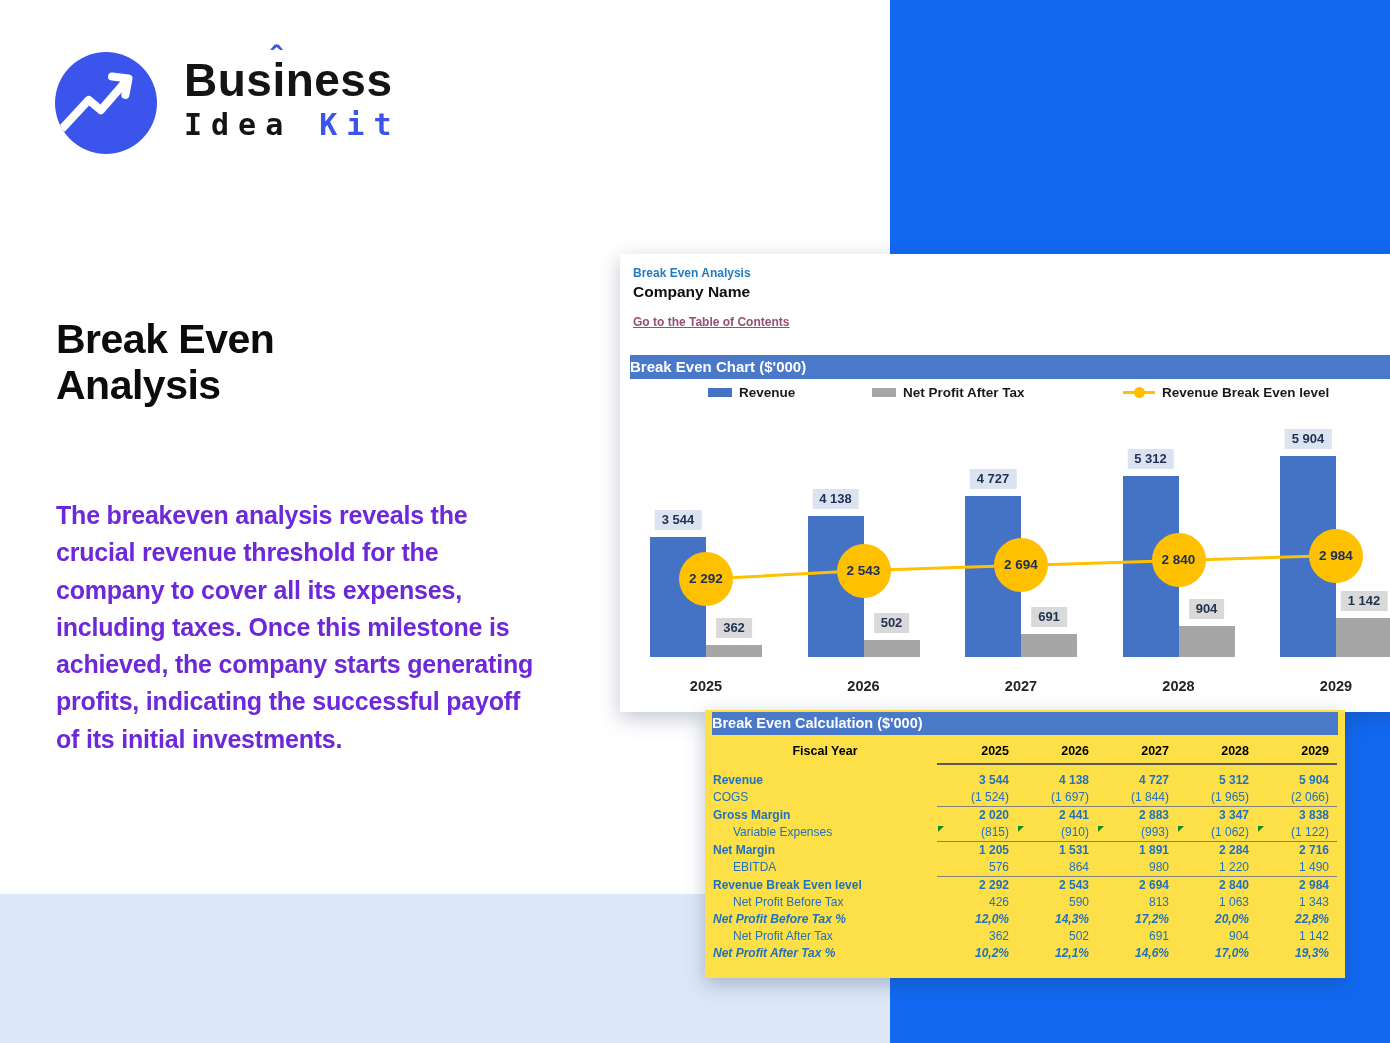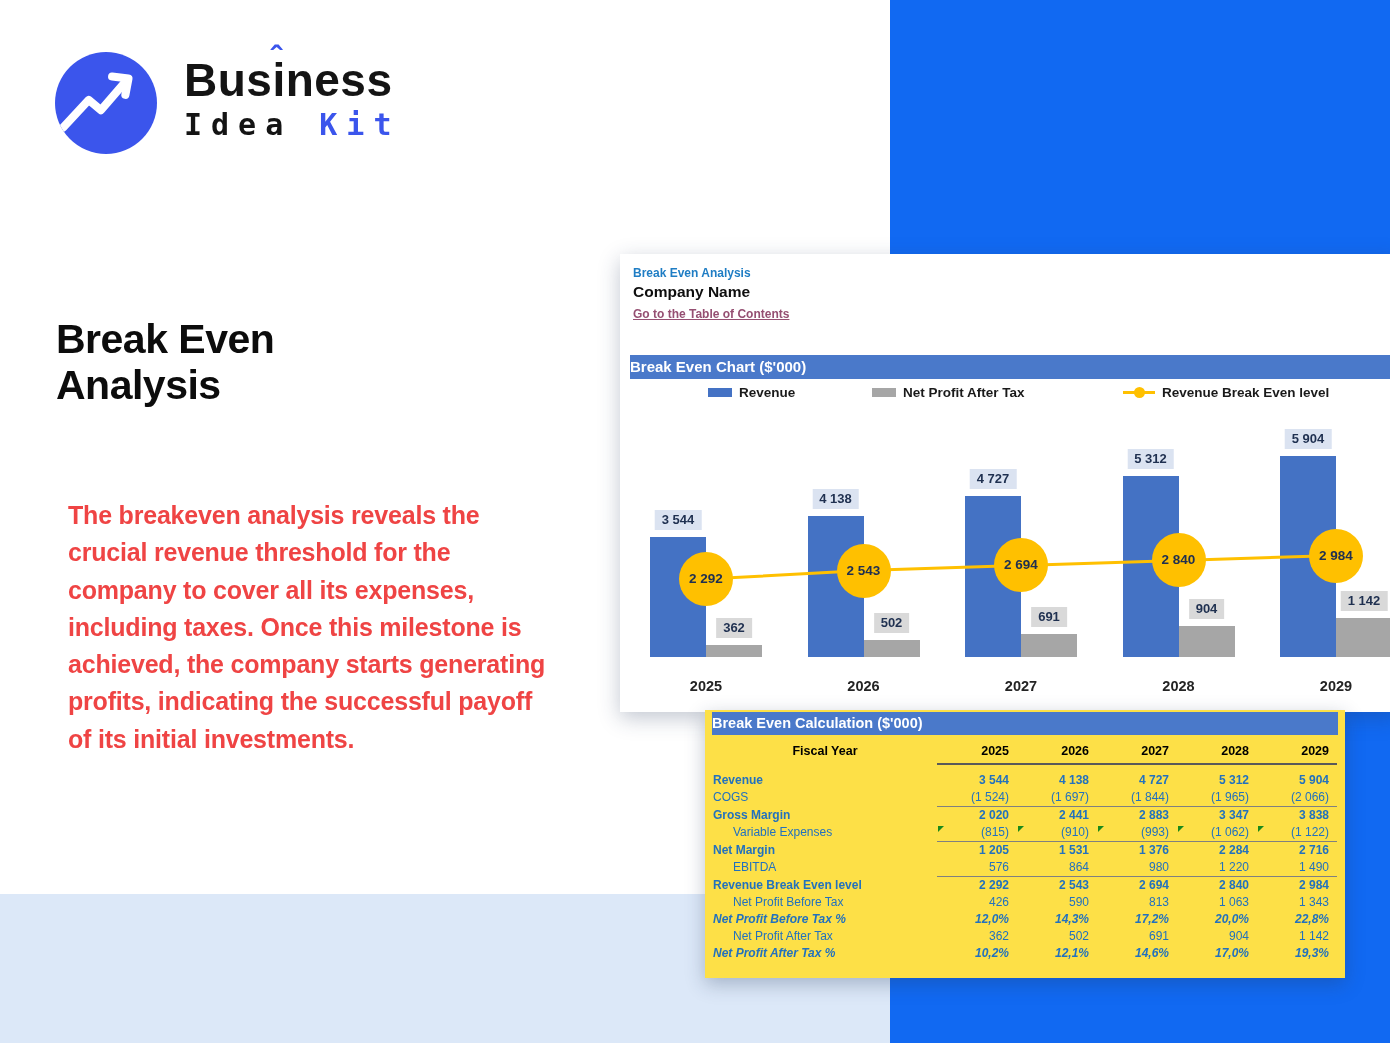--- a/index.html
+++ b/index.html
@@ -21,30 +21,30 @@
   .hat { position:absolute; left:-4px; top:-16px; width:16px; text-align:center;
          color:#3b55ec; font-size:34px; font-weight:bold; }
   .brand-bottom { font-family:"DejaVu Sans Mono", monospace; font-size:30px; font-weight:bold;
                   letter-spacing:9px; color:#141414; margin-top:3px; white-space:nowrap; }
   .brand-accent { color:#3b55ec; }
 
   
   .hero-title { position:absolute; left:56px; top:316px; font-size:41px; font-weight:bold;
                 color:#0c0c0c; line-height:1.13; letter-spacing:-0.5px; }
   .hero-paragraph { position:absolute; left:56px; top:497px; width:494px; font-size:25px;
-                    font-weight:bold; color:#ef4444; line-height:1.49; letter-spacing:-0.2px;margin-left:12px; }
+                    font-weight:bold; color:#6d28d9; line-height:1.49; letter-spacing:-0.2px; }
 
   
   .chart-card { position:absolute; left:620px; top:254px; width:778px; height:458px;
                 background:#ffffff; box-shadow:0 6px 20px rgba(35,55,90,.28); }
   .sheet-head { position:absolute; left:13px; top:12px; }
   .sheet-title   { font-size:12px; font-weight:bold; color:#1f7dc4; }
   .sheet-company { font-size:15.5px; font-weight:bold; color:#0e0e0e; margin-top:3px; }
   .sheet-link    { display:inline-block; font-size:12px; font-weight:bold; color:#954f72;
-                   text-decoration:underline; margin-top:6px; cursor:pointer; }
+                   text-decoration:underline; margin-top:14px; cursor:pointer; }
   .bar-header { position:absolute; height:24px; background:#4a79ca; color:#ffffff;
                 font-weight:bold; font-size:15px; text-align:left; line-height:24px; }
   .chart-bar-header { left:10px; right:8px; top:101px; }
 
   .legend-item { position:absolute; top:130px; height:16px; display:flex; align-items:center;
                  gap:7px; font-size:13.5px; font-weight:bold; color:#1a1a1a; white-space:nowrap; }
   .sw-bar { width:24px; height:9px; }
   .sw-blue { background:#4472c4; }
   .sw-gray { background:#a6a6a6; }
   .sw-line-wrap { position:relative; width:32px; height:11px; }
@@ -227,21 +227,21 @@
           <td class="val flag">(815)</td>
           <td class="val flag">(910)</td>
           <td class="val flag">(993)</td>
           <td class="val flag">(1 062)</td>
           <td class="val flag">(1 122)</td>
         </tr>
         <tr class="bold rule">
           <td class="lab">Net Margin</td>
           <td class="val">1 205</td>
           <td class="val">1 531</td>
-          <td class="val">1 376</td>
+          <td class="val">1 891</td>
           <td class="val">2 284</td>
           <td class="val">2 716</td>
         </tr>
         <tr class="indent">
           <td class="lab">EBITDA</td>
           <td class="val">576</td>
           <td class="val">864</td>
           <td class="val">980</td>
           <td class="val">1 220</td>
           <td class="val">1 490</td>

